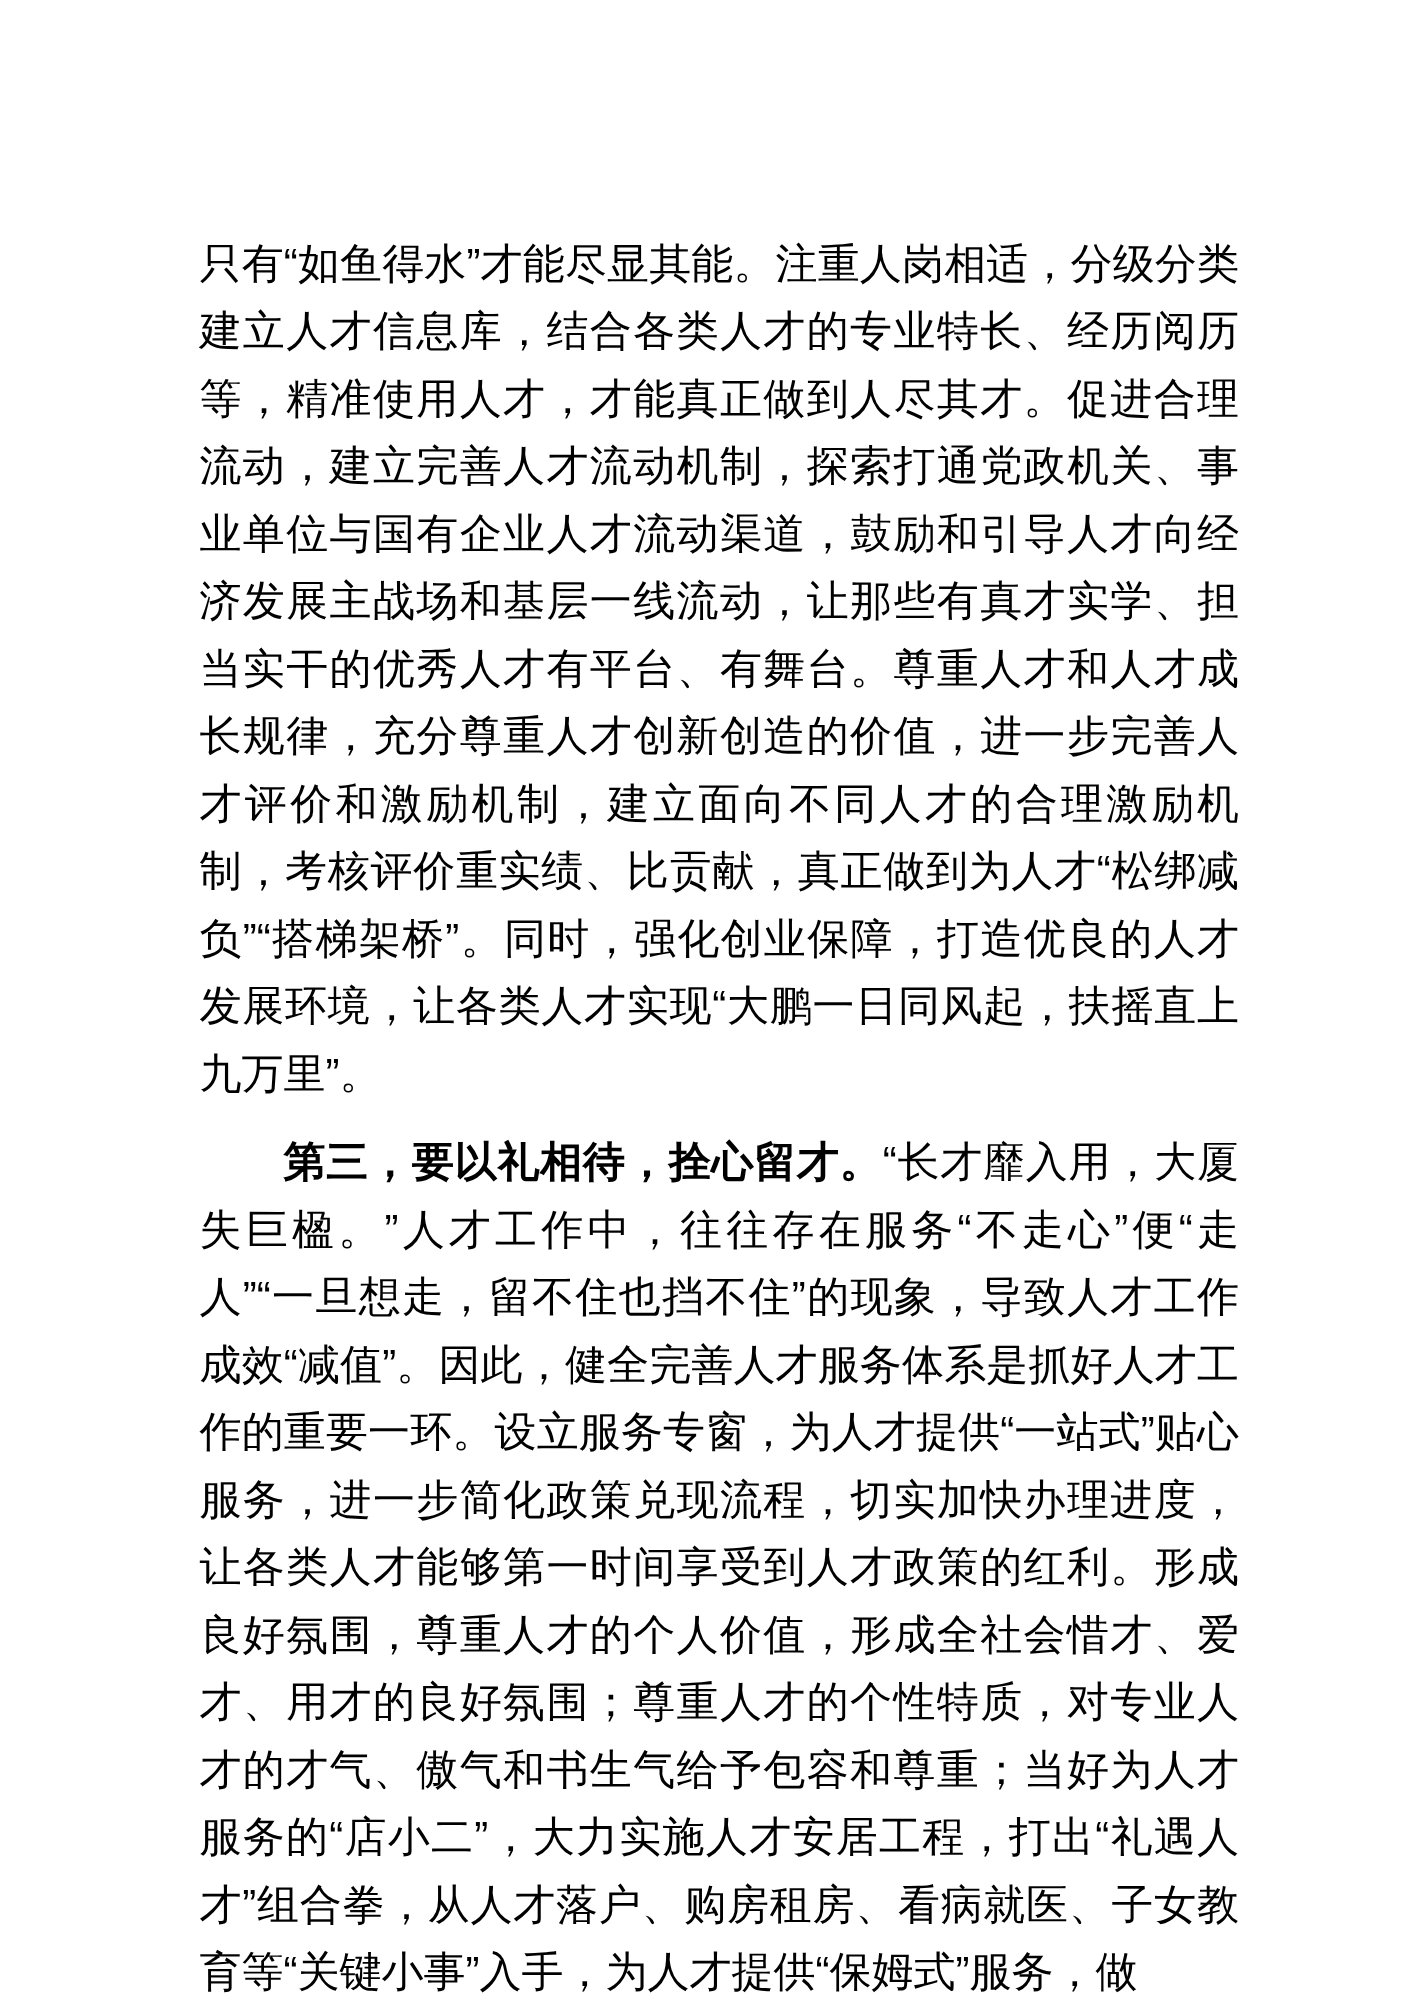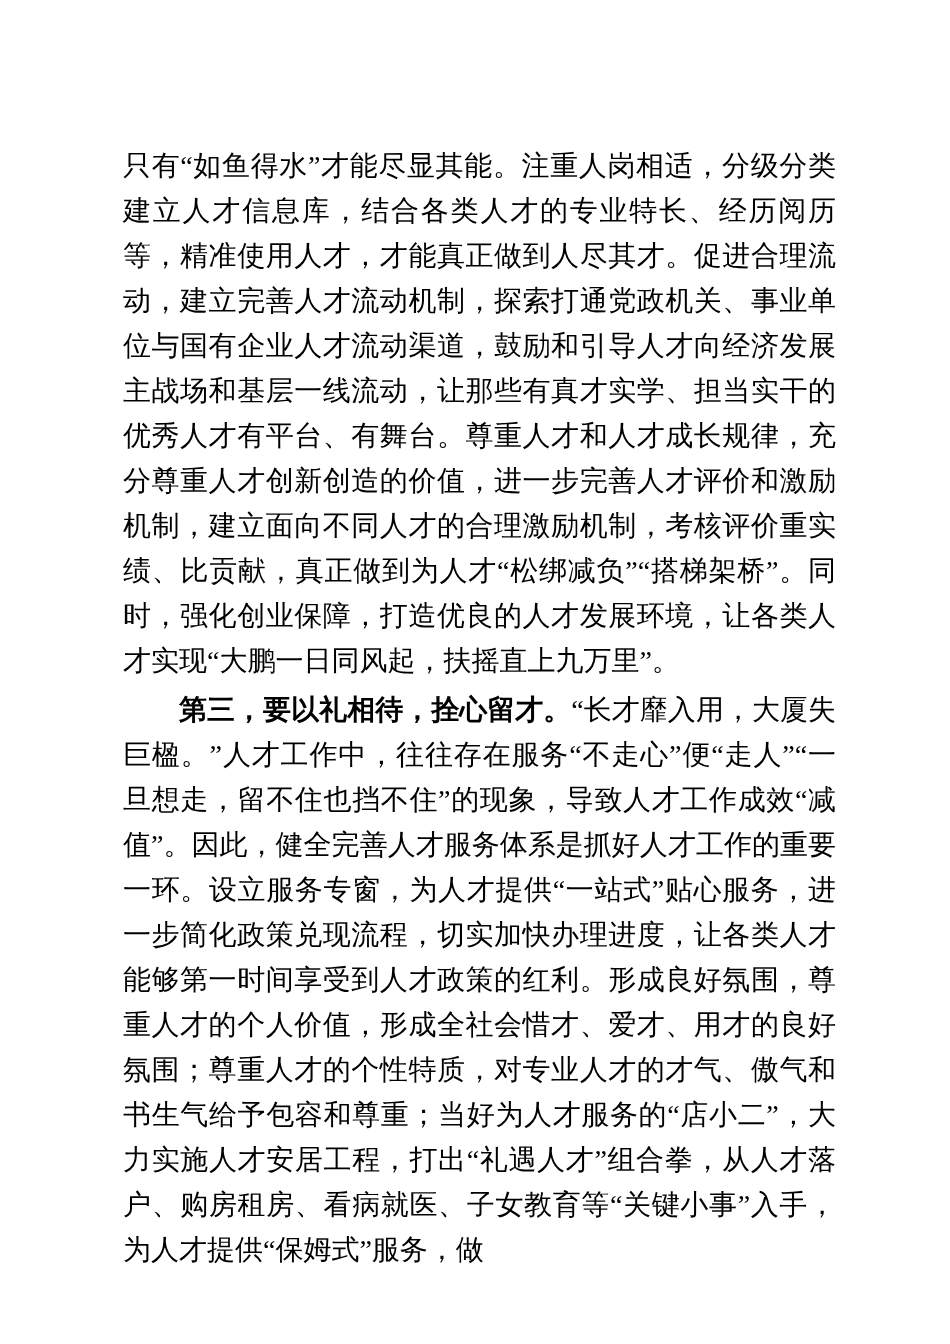--- a/index.html
+++ b/index.html
@@ -14,23 +14,23 @@
     background: #ffffff;
     overflow: hidden;
   }
   .content {
     position: absolute;
     left: 119px;
     top: 139px;
     width: 721px;
   }
   p.doc-par {
-    margin: 4px;
+    margin: 14px;
     padding: 0;
-    font-family: Liberation Serif, serif;
+    font-family: Liberation Sans, sans-serif;
     font-size: 28px;
     line-height: 45px;
     color: #000000;
     text-align: justify;
     text-justify: inter-ideograph;
     letter-spacing: 0px;
     word-break: normal;
   }
   p.doc-par.indent {
     text-indent: 2em;

